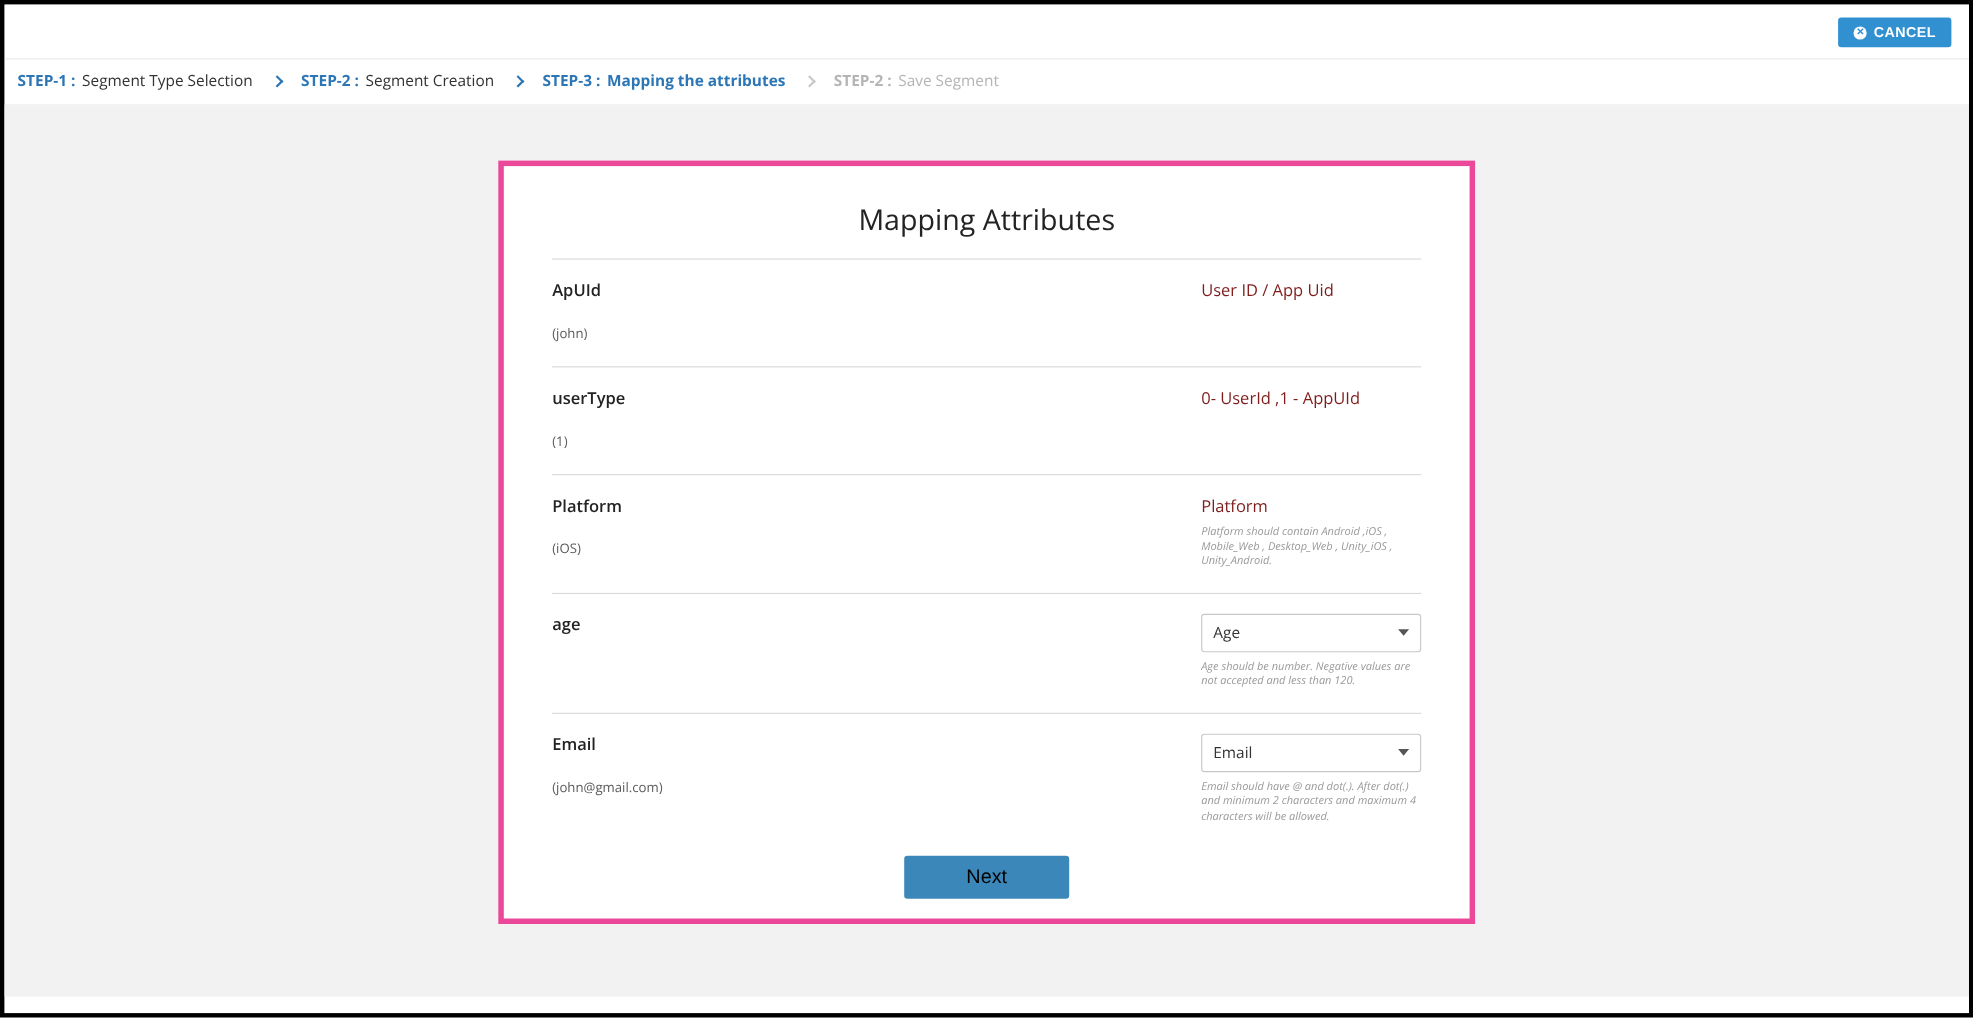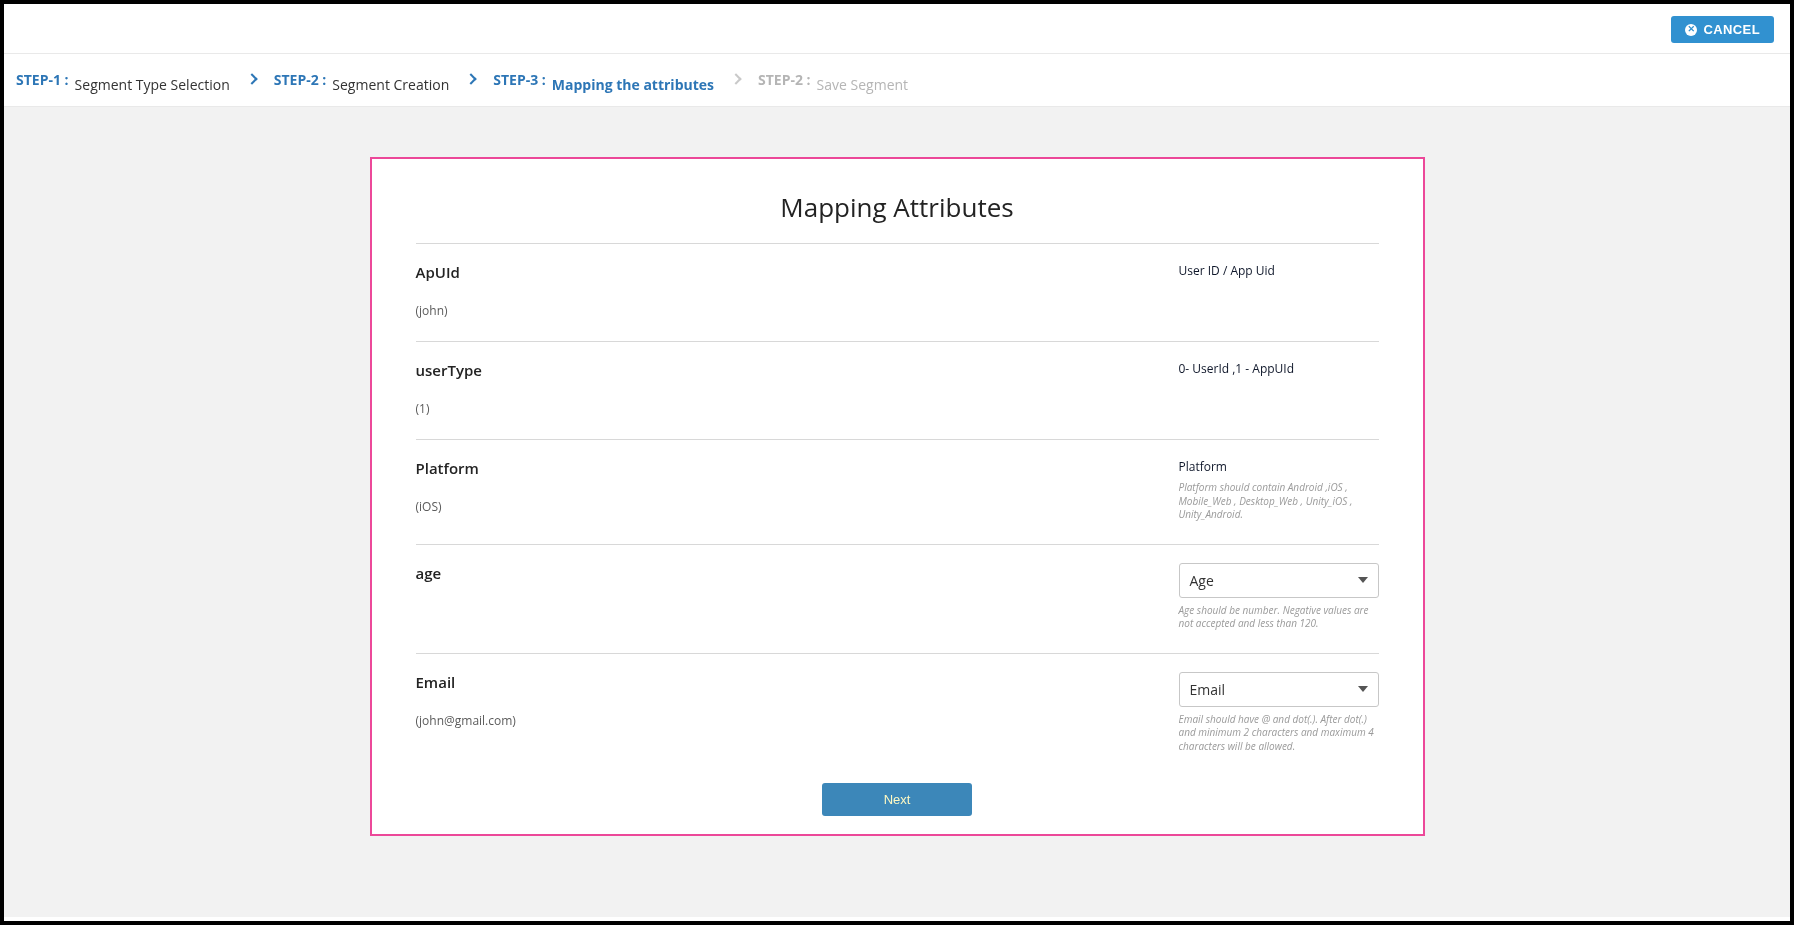--- a/index.html
+++ b/index.html
@@ -45,42 +45,42 @@
   .breadcrumb-bar {
     display: flex;
     align-items: center;
     gap: 18px;
     padding: 10px 12px 12px;
     border-bottom: 1px solid #e9e9e9;
     font-size: 14px;
   }
   .bc-step { display: flex; align-items: center; gap: 6px; }
   .bc-prefix { font-weight: 700; color: #2d76b6; text-align: right; }
-  .bc-label { color: #333; margin-top: 11px; }
+  .bc-label { color: #333; }
   .bc-active .bc-label { color: #2d76b6; font-weight: 700; }
   .bc-disabled .bc-prefix, .bc-disabled .bc-label { color: #b5b5b5; }
   .chevron {
     width: 8px; height: 8px;
     border-top: 2px solid #2d76b6;
     border-right: 2px solid #2d76b6;
     transform: rotate(45deg);
   }
   .chevron.disabled { border-color: #c9c9c9; }
   .page-body {
     background: #f2f2f2;
     padding: 50px 0 20px;
     min-height: 810px;
     display: flex;
     justify-content: center;
     align-items: flex-start;
   }
   .card {
     background: #fff;
-    border: 2px solid #ec4899;
-    width: 1055px;
+    border: 5px solid #ec4899;
+    width: 888px;
     padding: 30px 44px 18px;
   }
   .card-title {
     text-align: center;
     font-size: 26px;
     font-weight: 400;
     color: #232323;
     margin-bottom: 18px;
   }
   .row {
@@ -88,21 +88,21 @@
     justify-content: flex-start;
     padding: 18px 0 22px;
     border-top: 1px solid #d8d8d8;
     gap: 32px;
   }
   .row.first { border-top: 1px solid #d8d8d8; }
   .row-left { flex: 1; }
   .row-right { width: 200px; display: flex; flex-direction: column; gap: 6px; }
   .attr-name { font-size: 15px; font-weight: 600; color: #232323; }
   .attr-sample { font-size: 12px; color: #5b5b5b; margin-top: 20px; }
-  .map-label { font-size: 12px; color: #0f172a; }
+  .map-label { font-size: 15px; color: #7f1d1d; }
   .map-hint { font-size: 10px; font-style: italic; color: #9a9a9a; line-height: 1.35; }
   .select {
     border: 1px solid #c7c7c7;
     border-radius: 3px;
     padding: 7px 10px;
     font-size: 14px;
     color: #333;
     display: flex;
     justify-content: space-between;
     align-items: center;
@@ -111,25 +111,25 @@
   }
   .select-caret {
     width: 0; height: 0;
     border-left: 5px solid transparent;
     border-right: 5px solid transparent;
     border-top: 6px solid #555;
   }
   .next-wrap { display: flex; justify-content: center; padding-top: 8px; }
   .next-btn {
     background: #3c87b9;
-    color: #fef9c3;
+    color: #000000;
     border: none;
     padding: 9px 0;
     width: 150px;
-    font-size: 13px;
+    font-size: 18px;
     border-radius: 3px;
     cursor: pointer;
   }
 </style>
 </head>
 <body>
 
 <div class="header-bar">
   <button class="cancel-btn">
     <span class="icon">✕</span>

